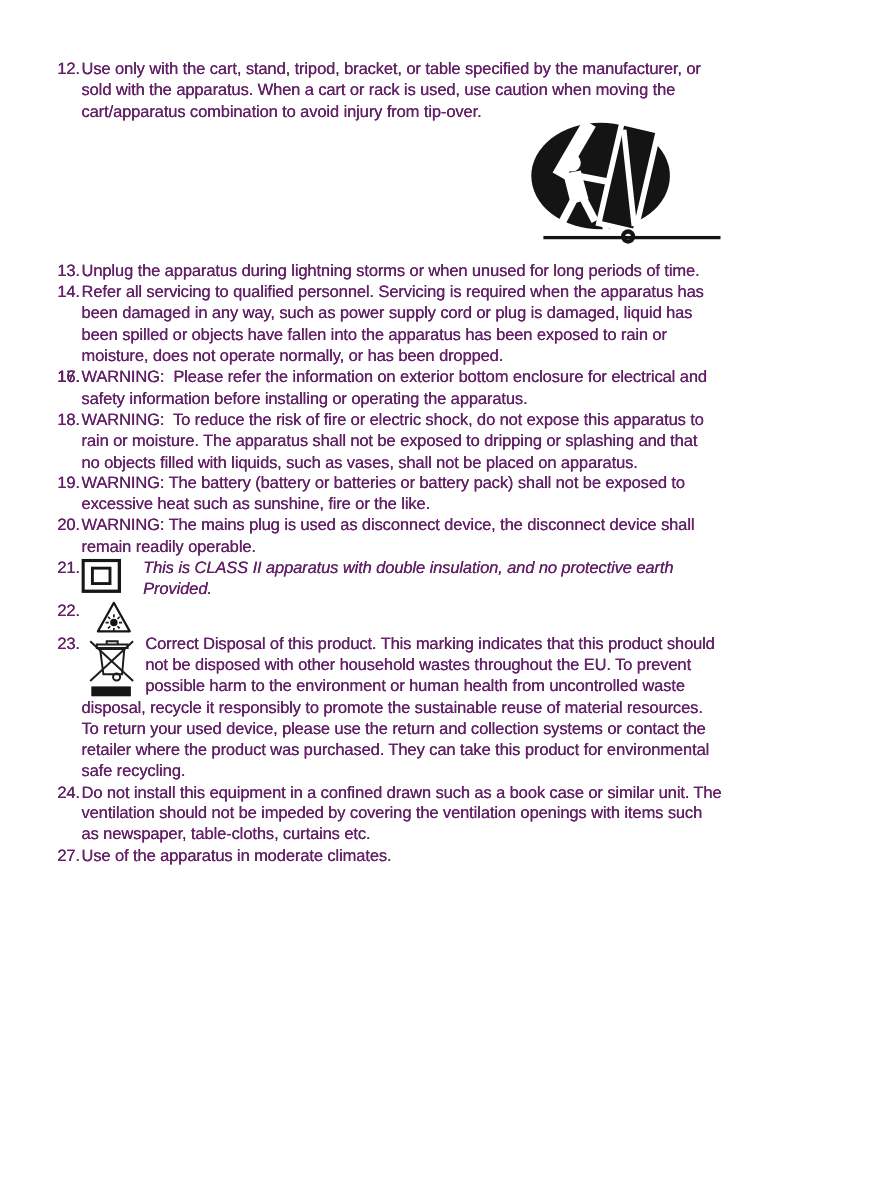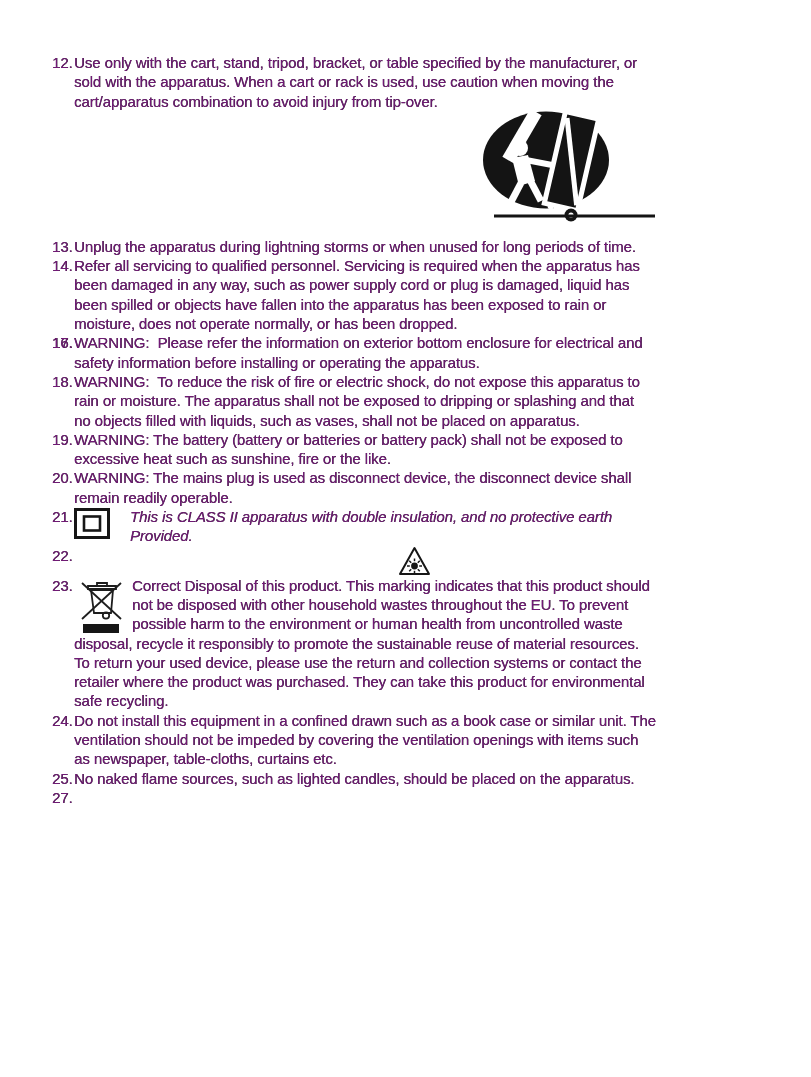--- a/index.html
+++ b/index.html
@@ -16,21 +16,21 @@
     color: #701a75;
     padding: 53px 24px 0 52px;
     overflow: hidden;
   }
   .list { width: 712px; }
   .item { position: relative; padding-left: 22px; }
   .num { position: absolute; left: 0; top: 0; white-space: nowrap; }
   .text { white-space: pre-wrap; text-shadow: 0.2px 0 0 #2a2a2a; }
   .num  { text-shadow: 0.2px 0 0 #2a2a2a; }
   .item12 { margin-bottom: 126px; }
-  .icon-row { display: flex; justify-content: center; }
+  .icon-row { display: flex; }
   .icon-row .text { flex: 1 1 auto; font-style: italic; }
   .icon-slot { flex: 0 0 56px; display: flex; align-items: flex-start; }
   .icon-slot.class2 { padding-top: 1px; }
   .icon-slot.laser { padding-left: 13px; align-items: center; }
   .weee-box {
     float: left;
     width: 44px;
     margin: 1px 9px 0 5px;
     display: flex;
     flex-direction: column;
@@ -153,28 +153,25 @@
 safe recycling.</span>
     </div>
 
     <div class="item">
       <span class="num">24.</span>
       <span class="text">Do not install this equipment in a confined drawn such as a book case or similar unit. The
 ventilation should not be impeded by covering the ventilation openings with items such
 as newspaper, table-cloths, curtains etc.</span>
     </div>
 
-    <div class="item">
-      <span class="num">25.</span>
-      <span class="text">No naked flame sources, such as lighted candles, should be placed on the apparatus.</span>
-    </div>
 
 
     <div class="item">
       <span class="num">27.</span>
+      <span class="text">Use of the apparatus in moderate climates.</span>
     </div>
 
   </div>
 
   <div class="cart-art">
     <svg width="180" height="114" viewBox="0 0 180 114" aria-hidden="true">
       <ellipse cx="68" cy="52" rx="63" ry="48.5" fill="#141414"></ellipse>
 
       <line x1="58" y1="4" x2="30" y2="52" stroke="#ffffff" stroke-width="13"></line>
 

